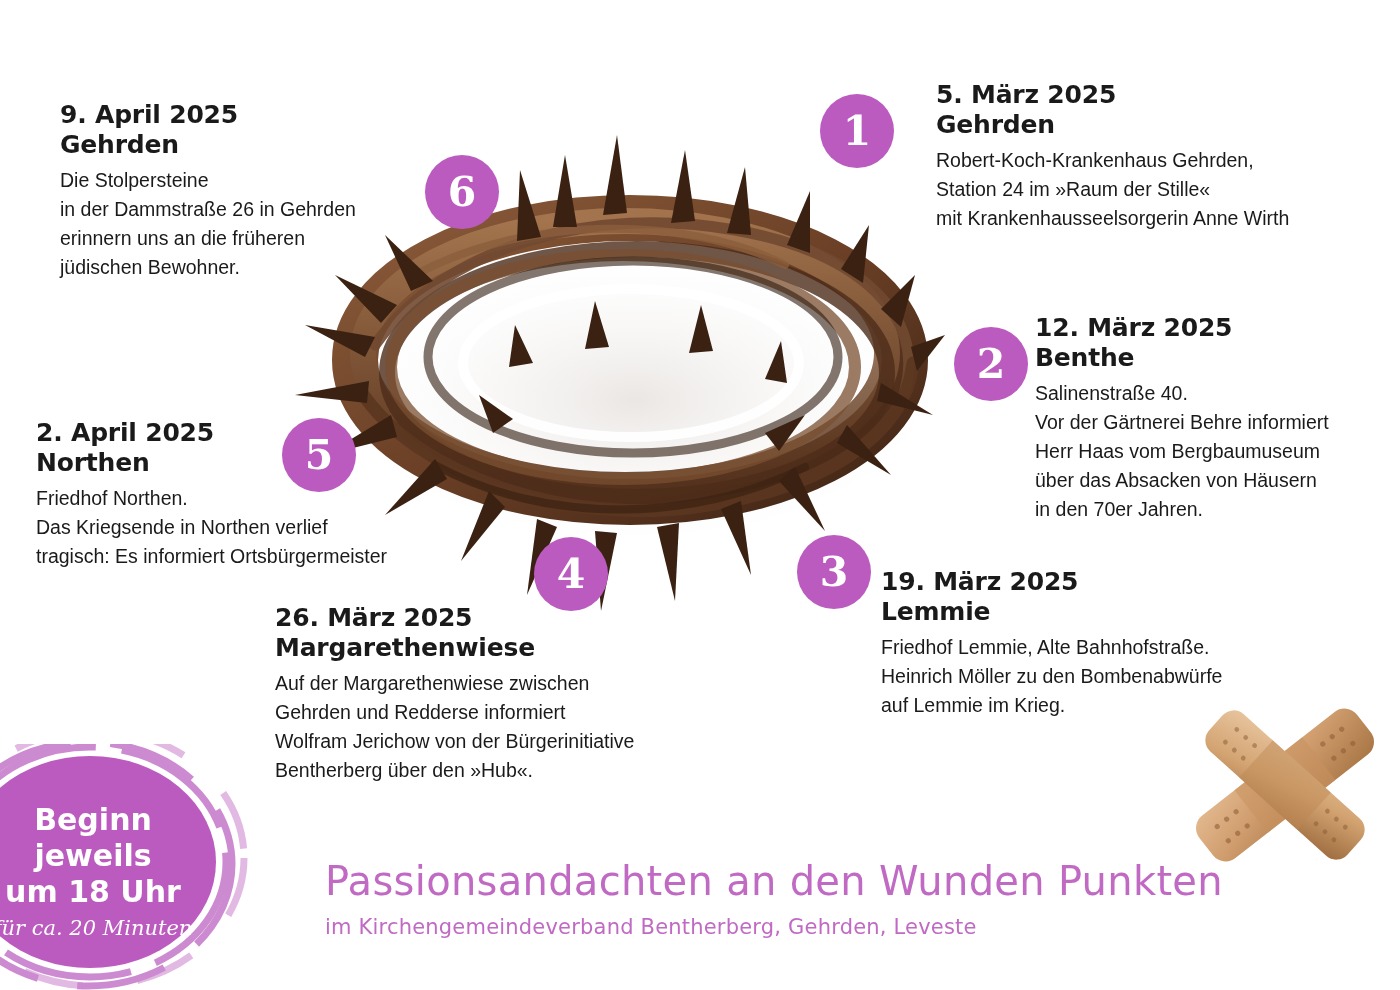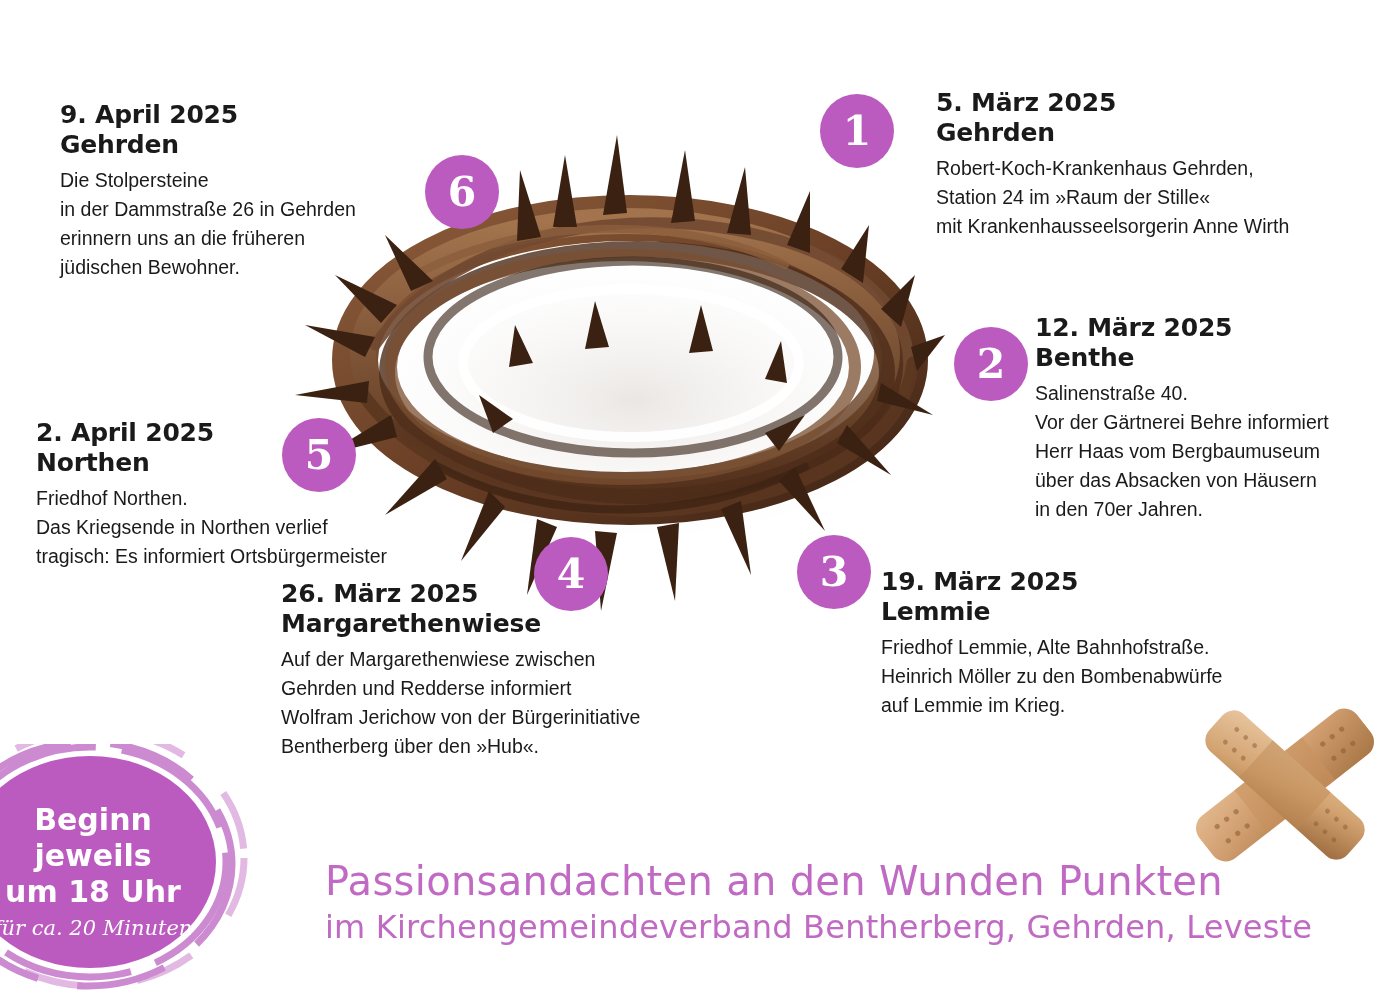--- a/index.html
+++ b/index.html
@@ -63,24 +63,24 @@
   .entry .body {
     font-family: "Liberation Sans", sans-serif;
     color: #1a1a1a;
     font-size: 19.5px;
     line-height: 29px;
     margin-top: 6px;
   }
   .entry .body div { white-space: nowrap; }
 
   
-  .e1 { left: 936px; top: 80px; margin-top: 8px; }
+  .e1 { left: 936px; top: 80px; }
   .e2 { left: 1035px; top: 313px; }
   .e3 { left: 881px; top: 567px; }
-  .e4 { left: 275px; top: 579px; margin-left: 6px; }
+  .e4 { left: 275px; top: 603px; }
   .e5 { left: 36px; top: 418px; }
   .e6 { left: 60px; top: 100px; }
 
   
   .headline {
     position: absolute;
     left: 325px;
     top: 856px;
     width: 1060px;
   }
@@ -88,21 +88,21 @@
     font-family: "DejaVu Sans", sans-serif;
     color: #c06ac4;
     font-size: 40px;
     line-height: 50px;
     letter-spacing: 0.3px;
     white-space: nowrap;
   }
   .headline .line2 {
     font-family: "DejaVu Sans", sans-serif;
     color: #c06ac4;
-    font-size: 32px;
+    font-size: 21px;
     line-height: 42px;
     letter-spacing: 0.2px;
     white-space: nowrap;
   }
 
   
   .brush {
     position: absolute;
     left: -42px;
     top: 744px;

